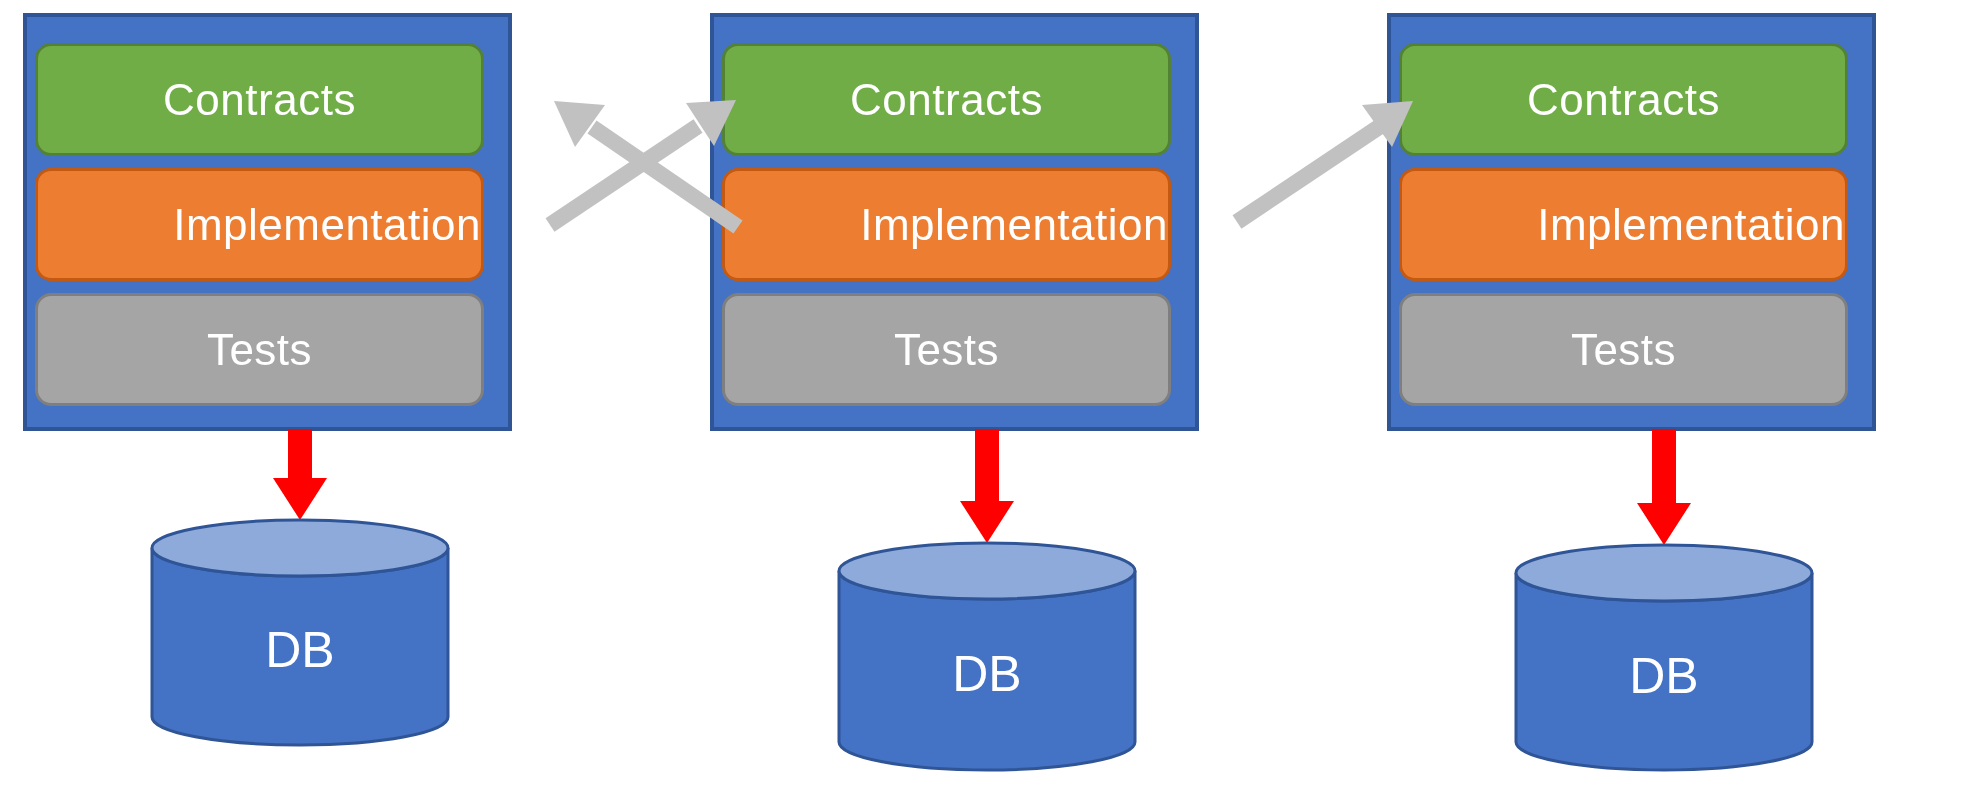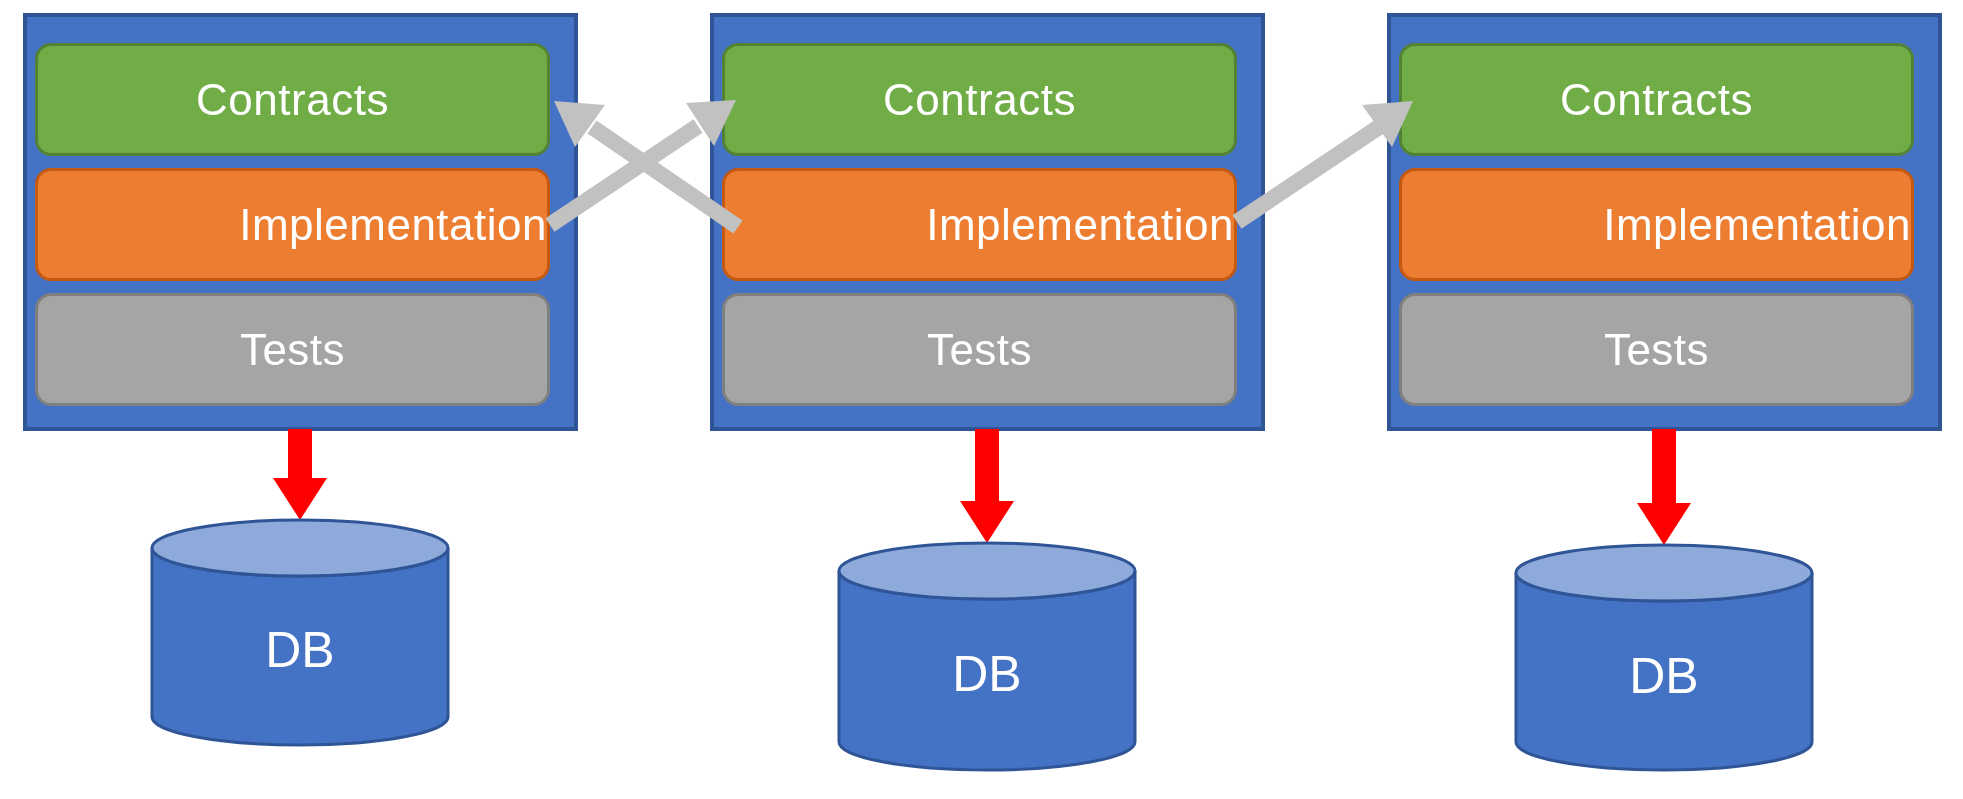--- a/index.html
+++ b/index.html
@@ -9,21 +9,21 @@
     height: 799px;
     background: var(--background, #ffffff);
     font-family: "Liberation Sans", sans-serif;
     overflow: hidden;
   }
 
   
   .service-box {
     position: absolute;
     top: 13px;
-    width: 555px;
+    width: 489px;
     height: 418px;
     box-sizing: border-box;
     background: var(--service-box-fill);
     border: 4px solid var(--service-box-border);
     padding: 26px 24px 21px 8px;
     display: flex;
     flex-direction: column;
     justify-content: space-between;
   }
   .service-box.sb1 { left: 23px; }

